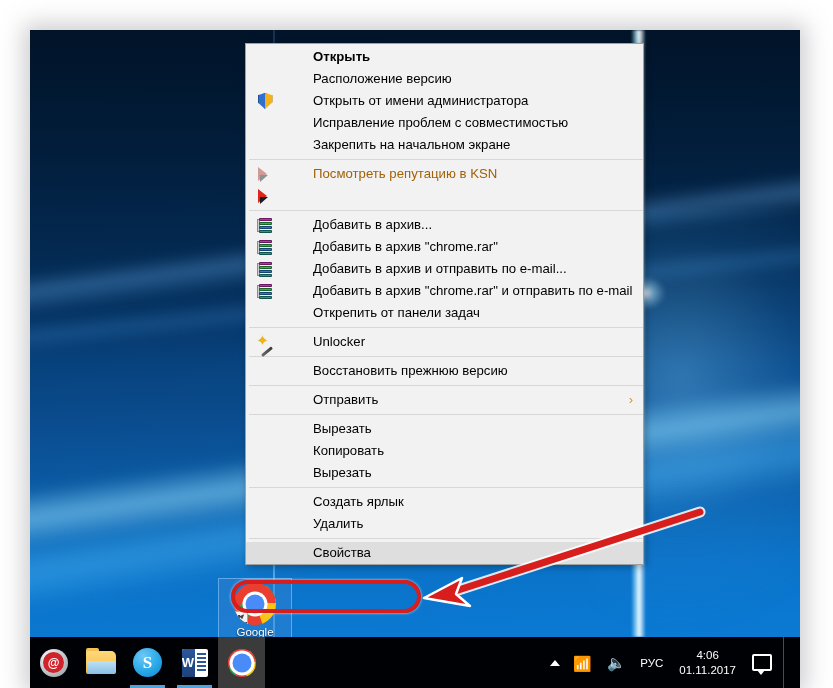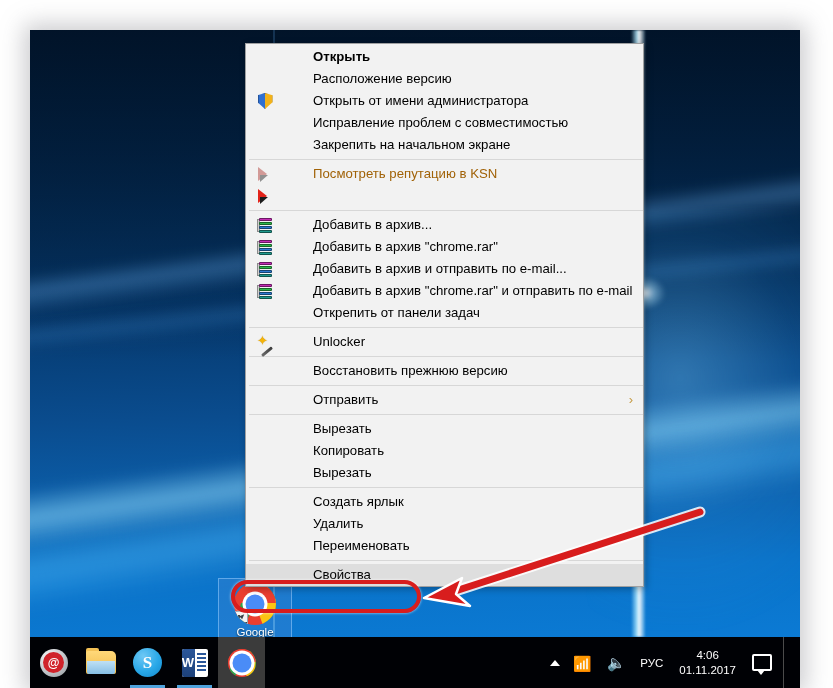--- a/index.html
+++ b/index.html
@@ -639,24 +639,20 @@
       </div>
       <div class="ctx-sep"></div>
       <div class="ctx-item">
         <div class="ctx-ico"></div>
         <span class="ctx-label">Создать ярлык</span>
       </div>
       <div class="ctx-item">
         <div class="ctx-ico"></div>
         <span class="ctx-label">Удалить</span>
       </div>
-      <div class="ctx-item">
-        <div class="ctx-ico"></div>
-        <span class="ctx-label">Переименовать</span>
-      </div>
       <div class="ctx-sep"></div>
       <div class="ctx-item hovered">
         <div class="ctx-ico"></div>
         <span class="ctx-label">Свойства</span>
       </div>
     </div>
 
   <div class="red-ring"></div>
   <svg class="red-arrow" viewBox="0 0 833 688">
     <g>

